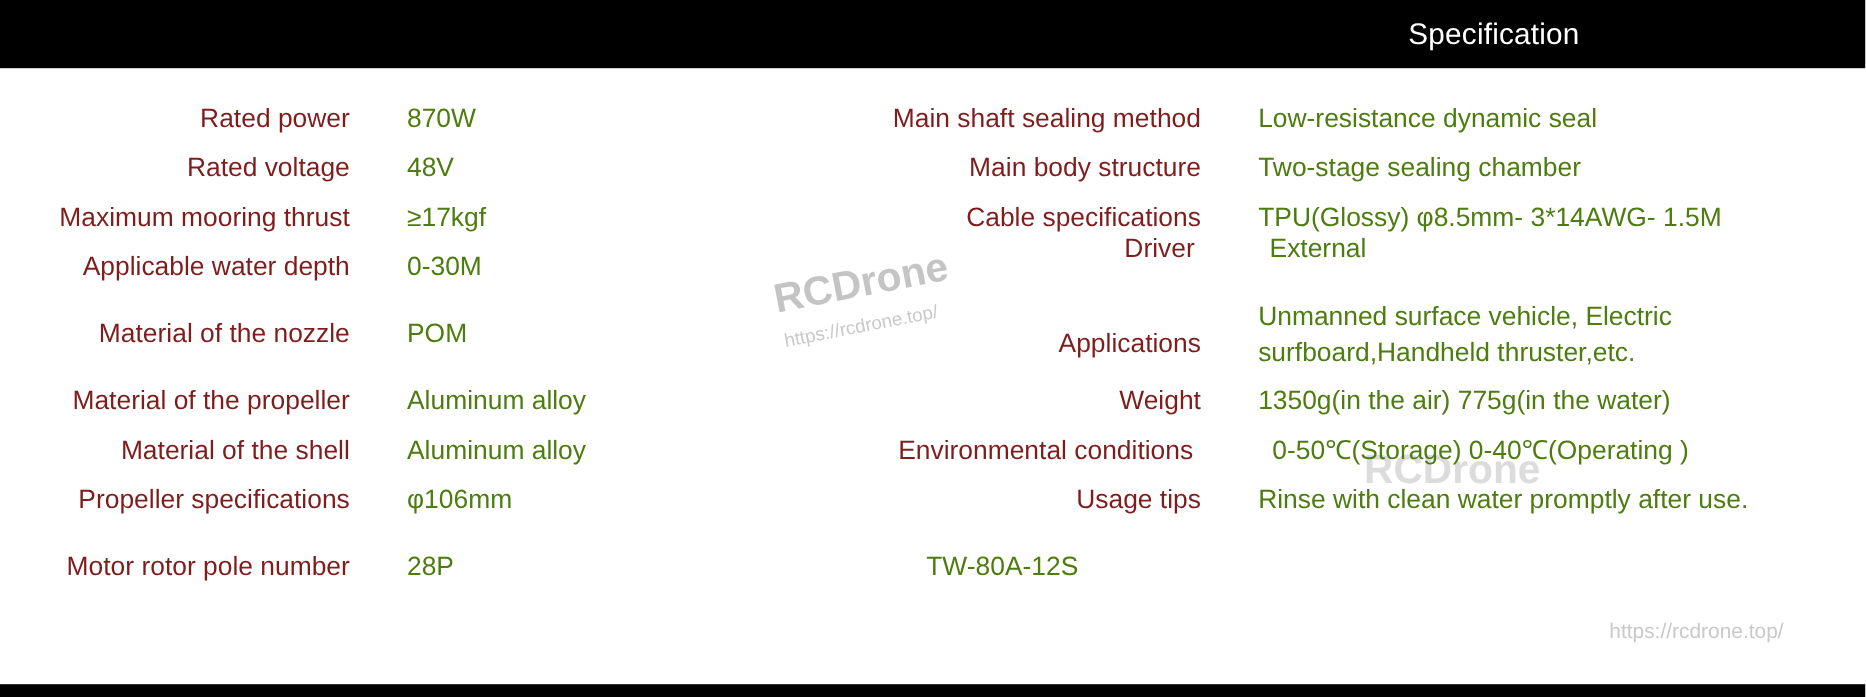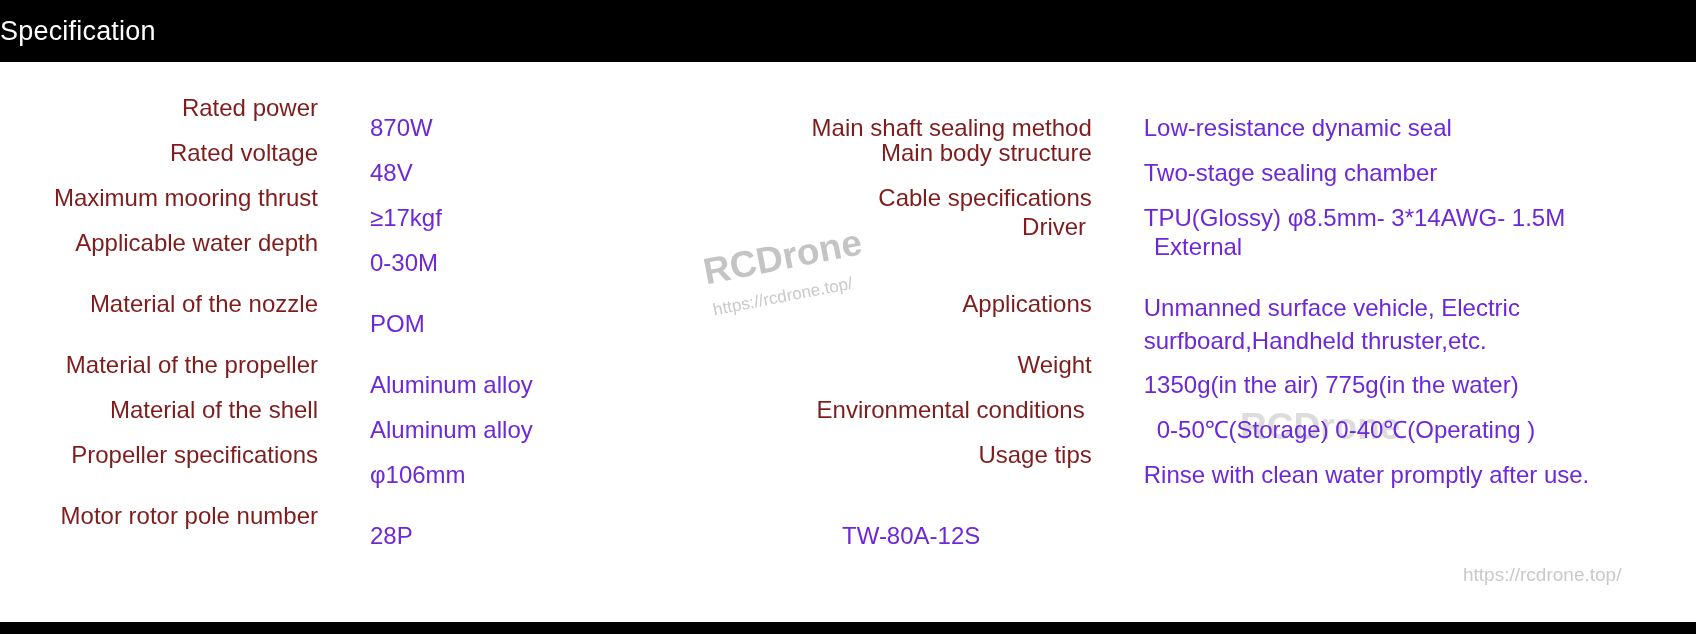--- a/index.html
+++ b/index.html
@@ -35,21 +35,21 @@
     top: 622px;
     height: 12px;
   }
   .spec-title {
     position: absolute;
     top: 0;
     left: 0;
     width: 1436px;
     height: 62px;
     line-height: 62px;
-    text-align: left;
+    text-align: right;
     color: #ffffff;
     font-size: 27px;
     font-weight: 400;
     letter-spacing: 0.2px;
     z-index: 6;
   }
 
   
   .sheet {
     position: absolute;
@@ -74,26 +74,25 @@
     width: 100%;
   }
   .lbl {
     color: #7f1d1d;
     font-size: 24px;
     line-height: 33px;
     text-align: right;
     white-space: pre-line;
   }
   .val {
-    color: #6d28d9;
+    color: #4d7c0f;
     font-size: 24px;
     line-height: 33px;
     text-align: left;
     white-space: pre-line;
-    margin-top: 20px;
   }
   .col-left .lbl  { width: 318px; margin-right: 0; }
   .col-left .val  { width: 420px; margin-left: 52px; }
   .col-right .lbl { width: 306px; }
   .col-right .val { width: 560px; margin-left: 52px; }
 
   
   .wm {
     position: absolute;
     color: #c9c9c9;
@@ -213,21 +212,21 @@
       <div class="row" style="top:119px;">
         <div class="lbl">Cable specifications</div>
         <div class="val">TPU(Glossy) φ8.5mm- 3*14AWG- 1.5M</div>
       </div>
 
       <div class="row" style="top:148px;gap:16px;">
         <div class="lbl">Driver</div>
         <div class="val">External</div>
       </div>
 
-      <div class="row" style="top:209px;">
+      <div class="row" style="top:209px;align-items:center;">
         <div class="lbl" style="padding-top:16px;">Applications</div>
         <div class="val">Unmanned surface vehicle, Electric
 surfboard,Handheld thruster,etc.</div>
       </div>
 
       <div class="row" style="top:286px;">
         <div class="lbl">Weight</div>
         <div class="val">1350g(in the air) 775g(in the water)</div>
       </div>
 

